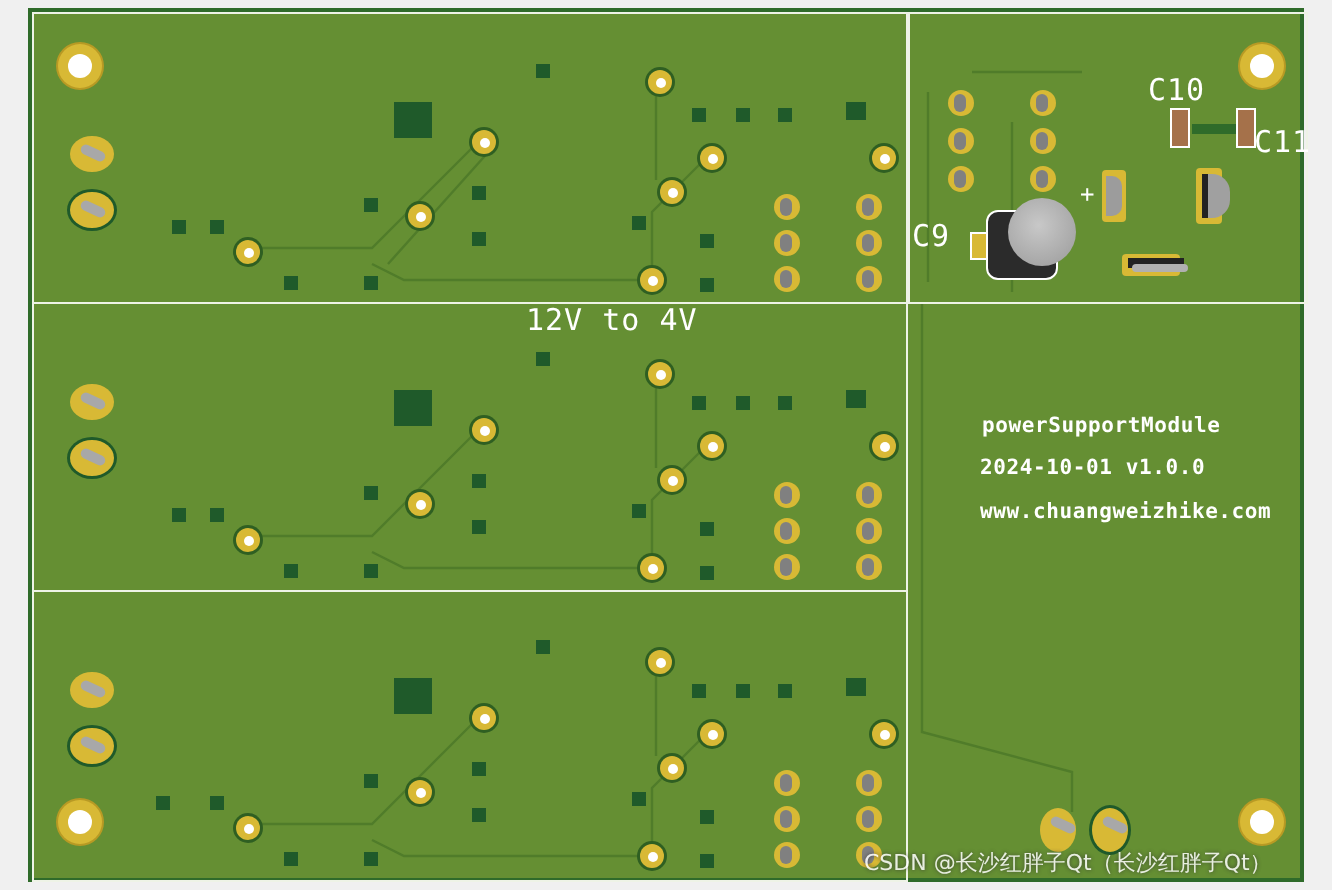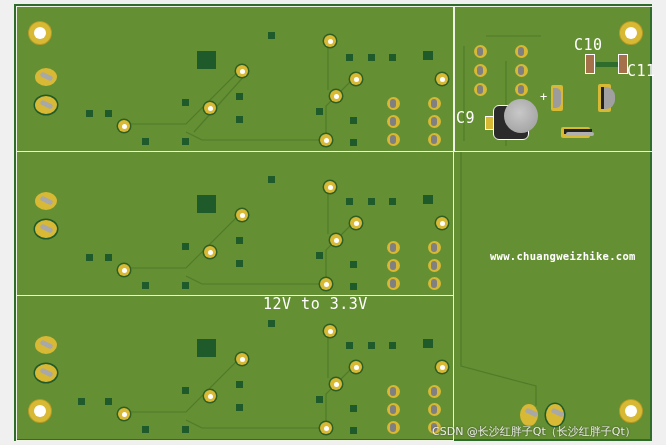--- a/index.html
+++ b/index.html
@@ -25,22 +25,24 @@
 </head>
 <body>
 
 <div class="board">
 
   <div class="silk" style="left:0;top:0;width:438px;height:146px;"></div>
   <div class="silk" style="left:0;top:145px;width:438px;height:145px;"></div>
   <div class="silk" style="left:0;top:289px;width:438px;height:146px;"></div>
   <div class="silk" style="left:438px;top:0;width:200px;height:146px;"></div>
 
-  <div class="label" style="left:247px;top:289px;">12V to 3.3V</div>
-
+  <div class="label" style="left:247px;top:145px;">12V to 4V</div>
+
+  <div class="label small" style="left:475px;top:201px;">powerSupportModule</div>
+  <div class="label small" style="left:474px;top:222px;">2024-10-01  v1.0.0</div>
   <div class="label small" style="left:474px;top:244px;">www.chuangweizhike.com</div>
 
   <svg class="trace" width="638" height="437" style="left:0;top:0;">
     <g stroke="#507c2a" stroke-width="1.2" fill="none">
 
       <polyline points="108,118 170,118 226,62"></polyline>
       <polyline points="170,126 186,134 308,134"></polyline>
       <polyline points="178,126 230,68"></polyline>
       <polyline points="312,36 312,84"></polyline>
       <polyline points="310,130 310,100 340,70"></polyline>

